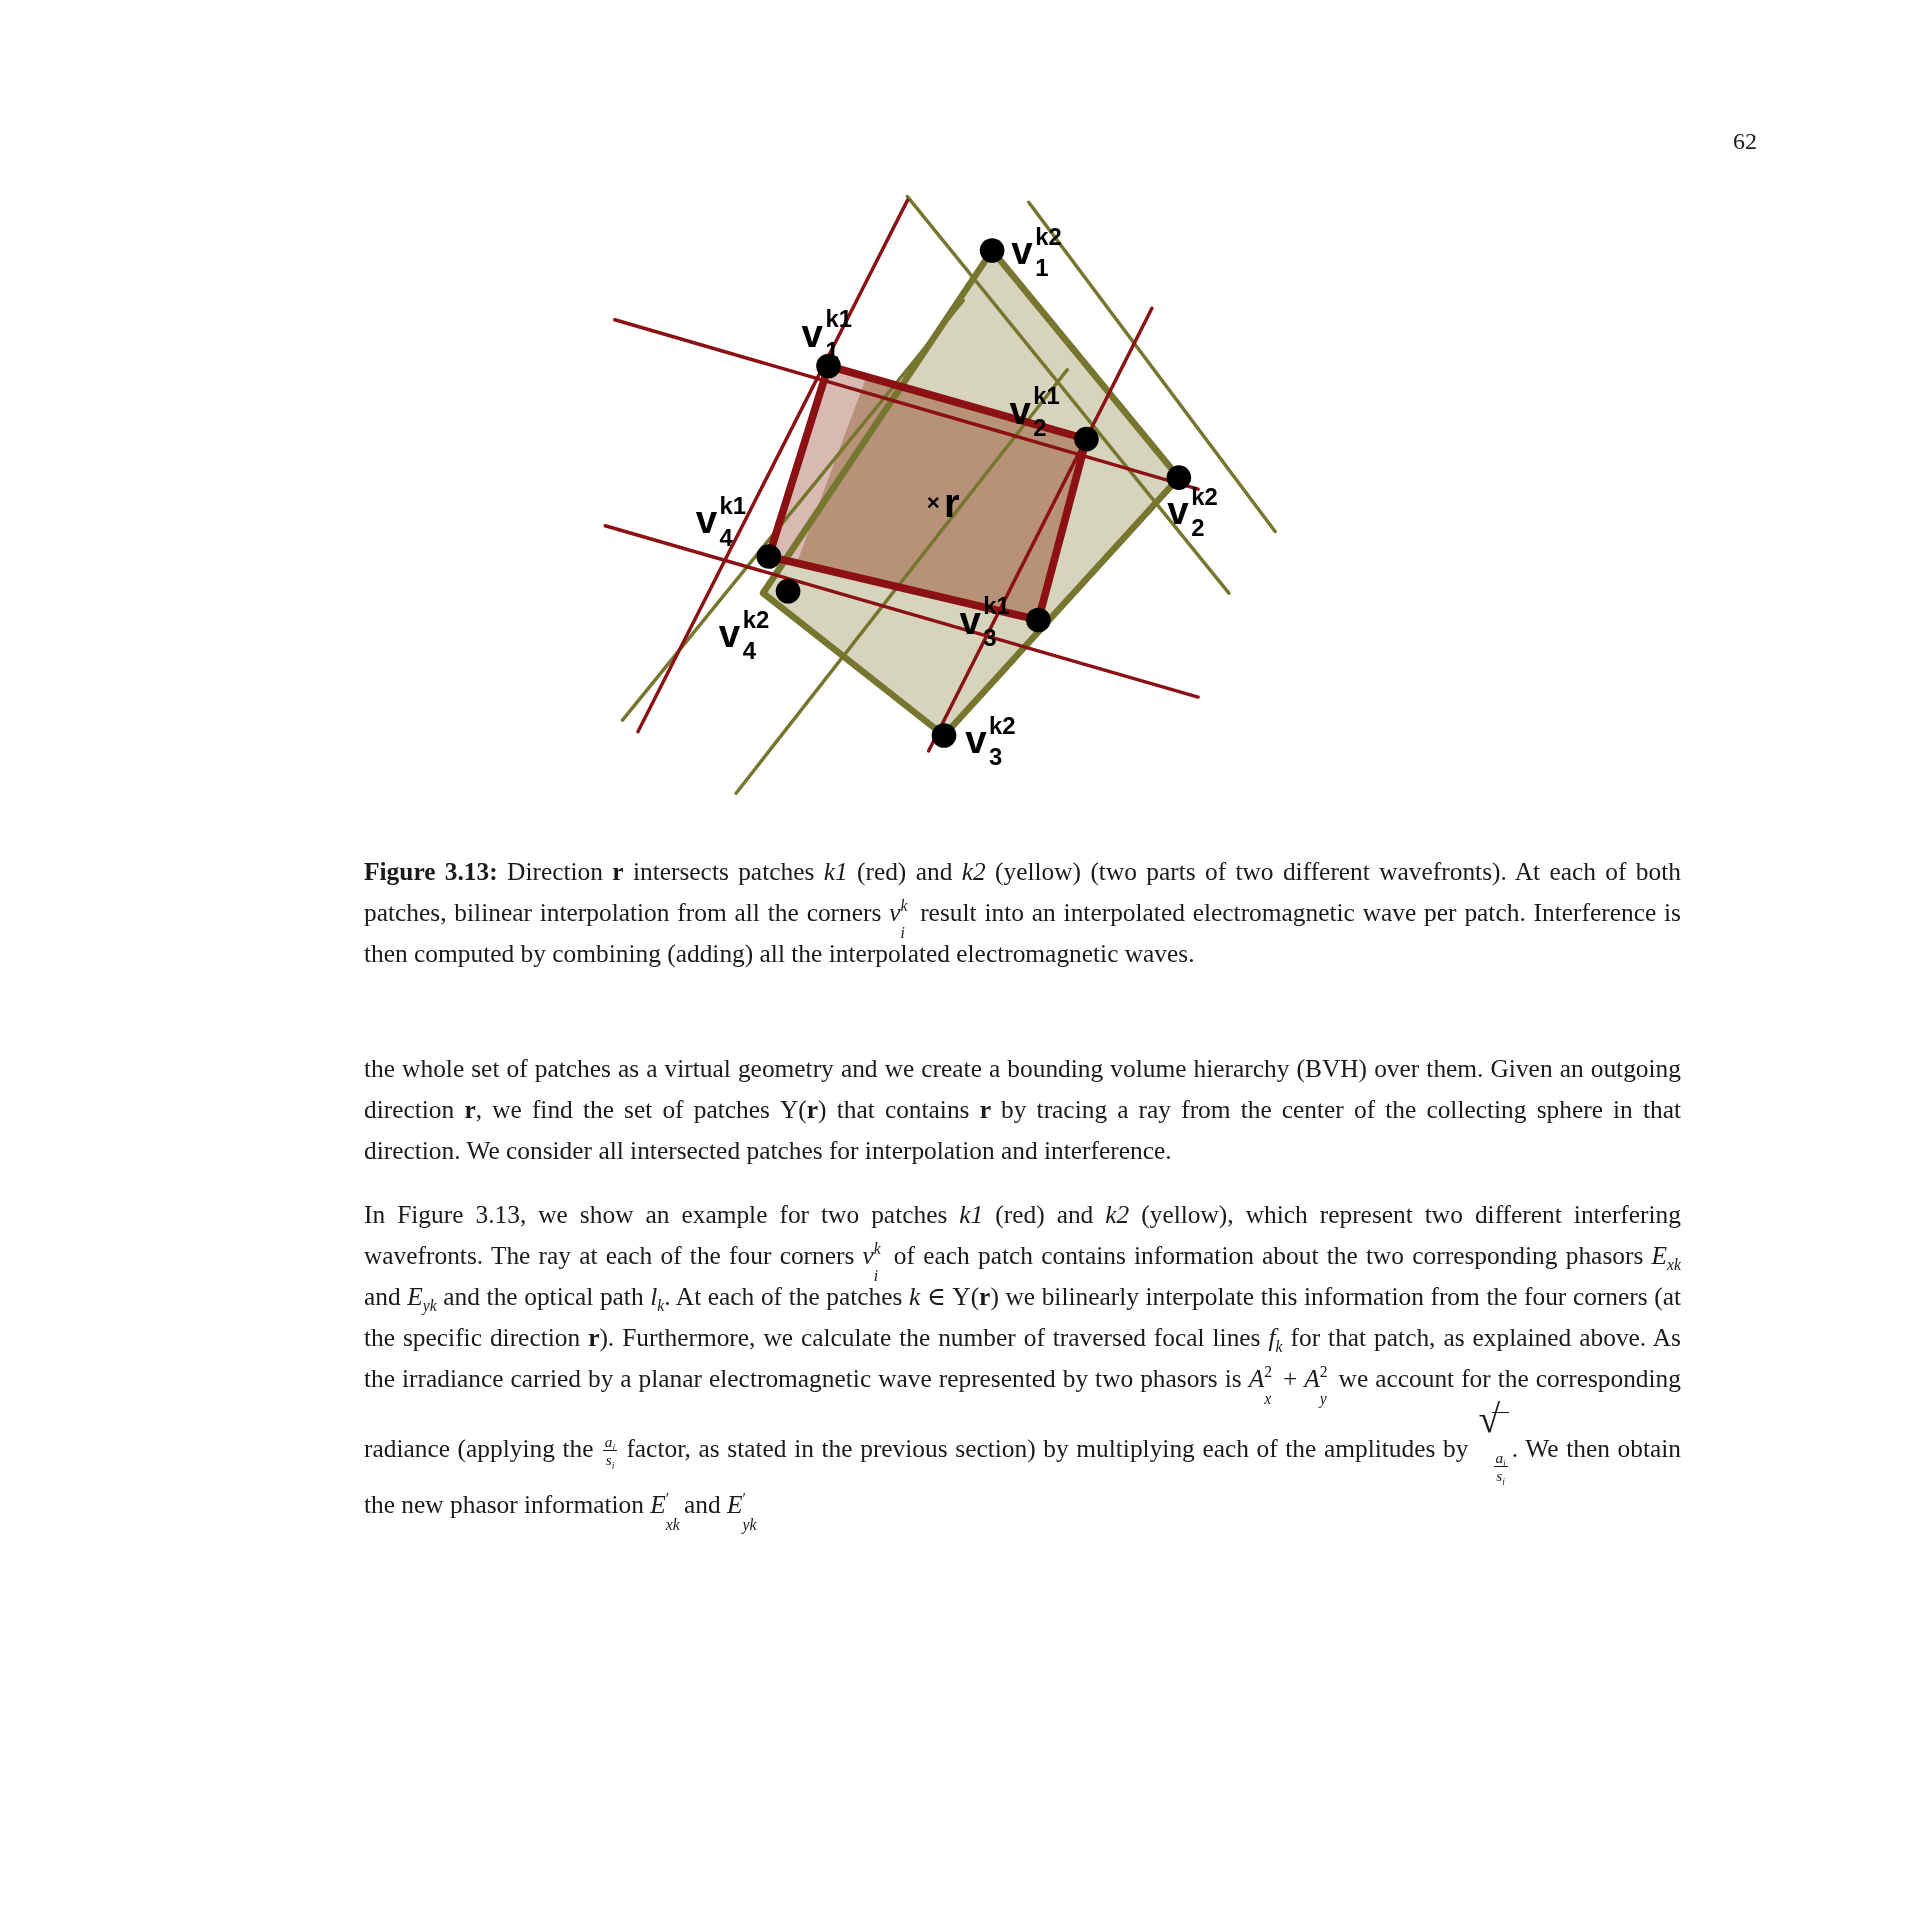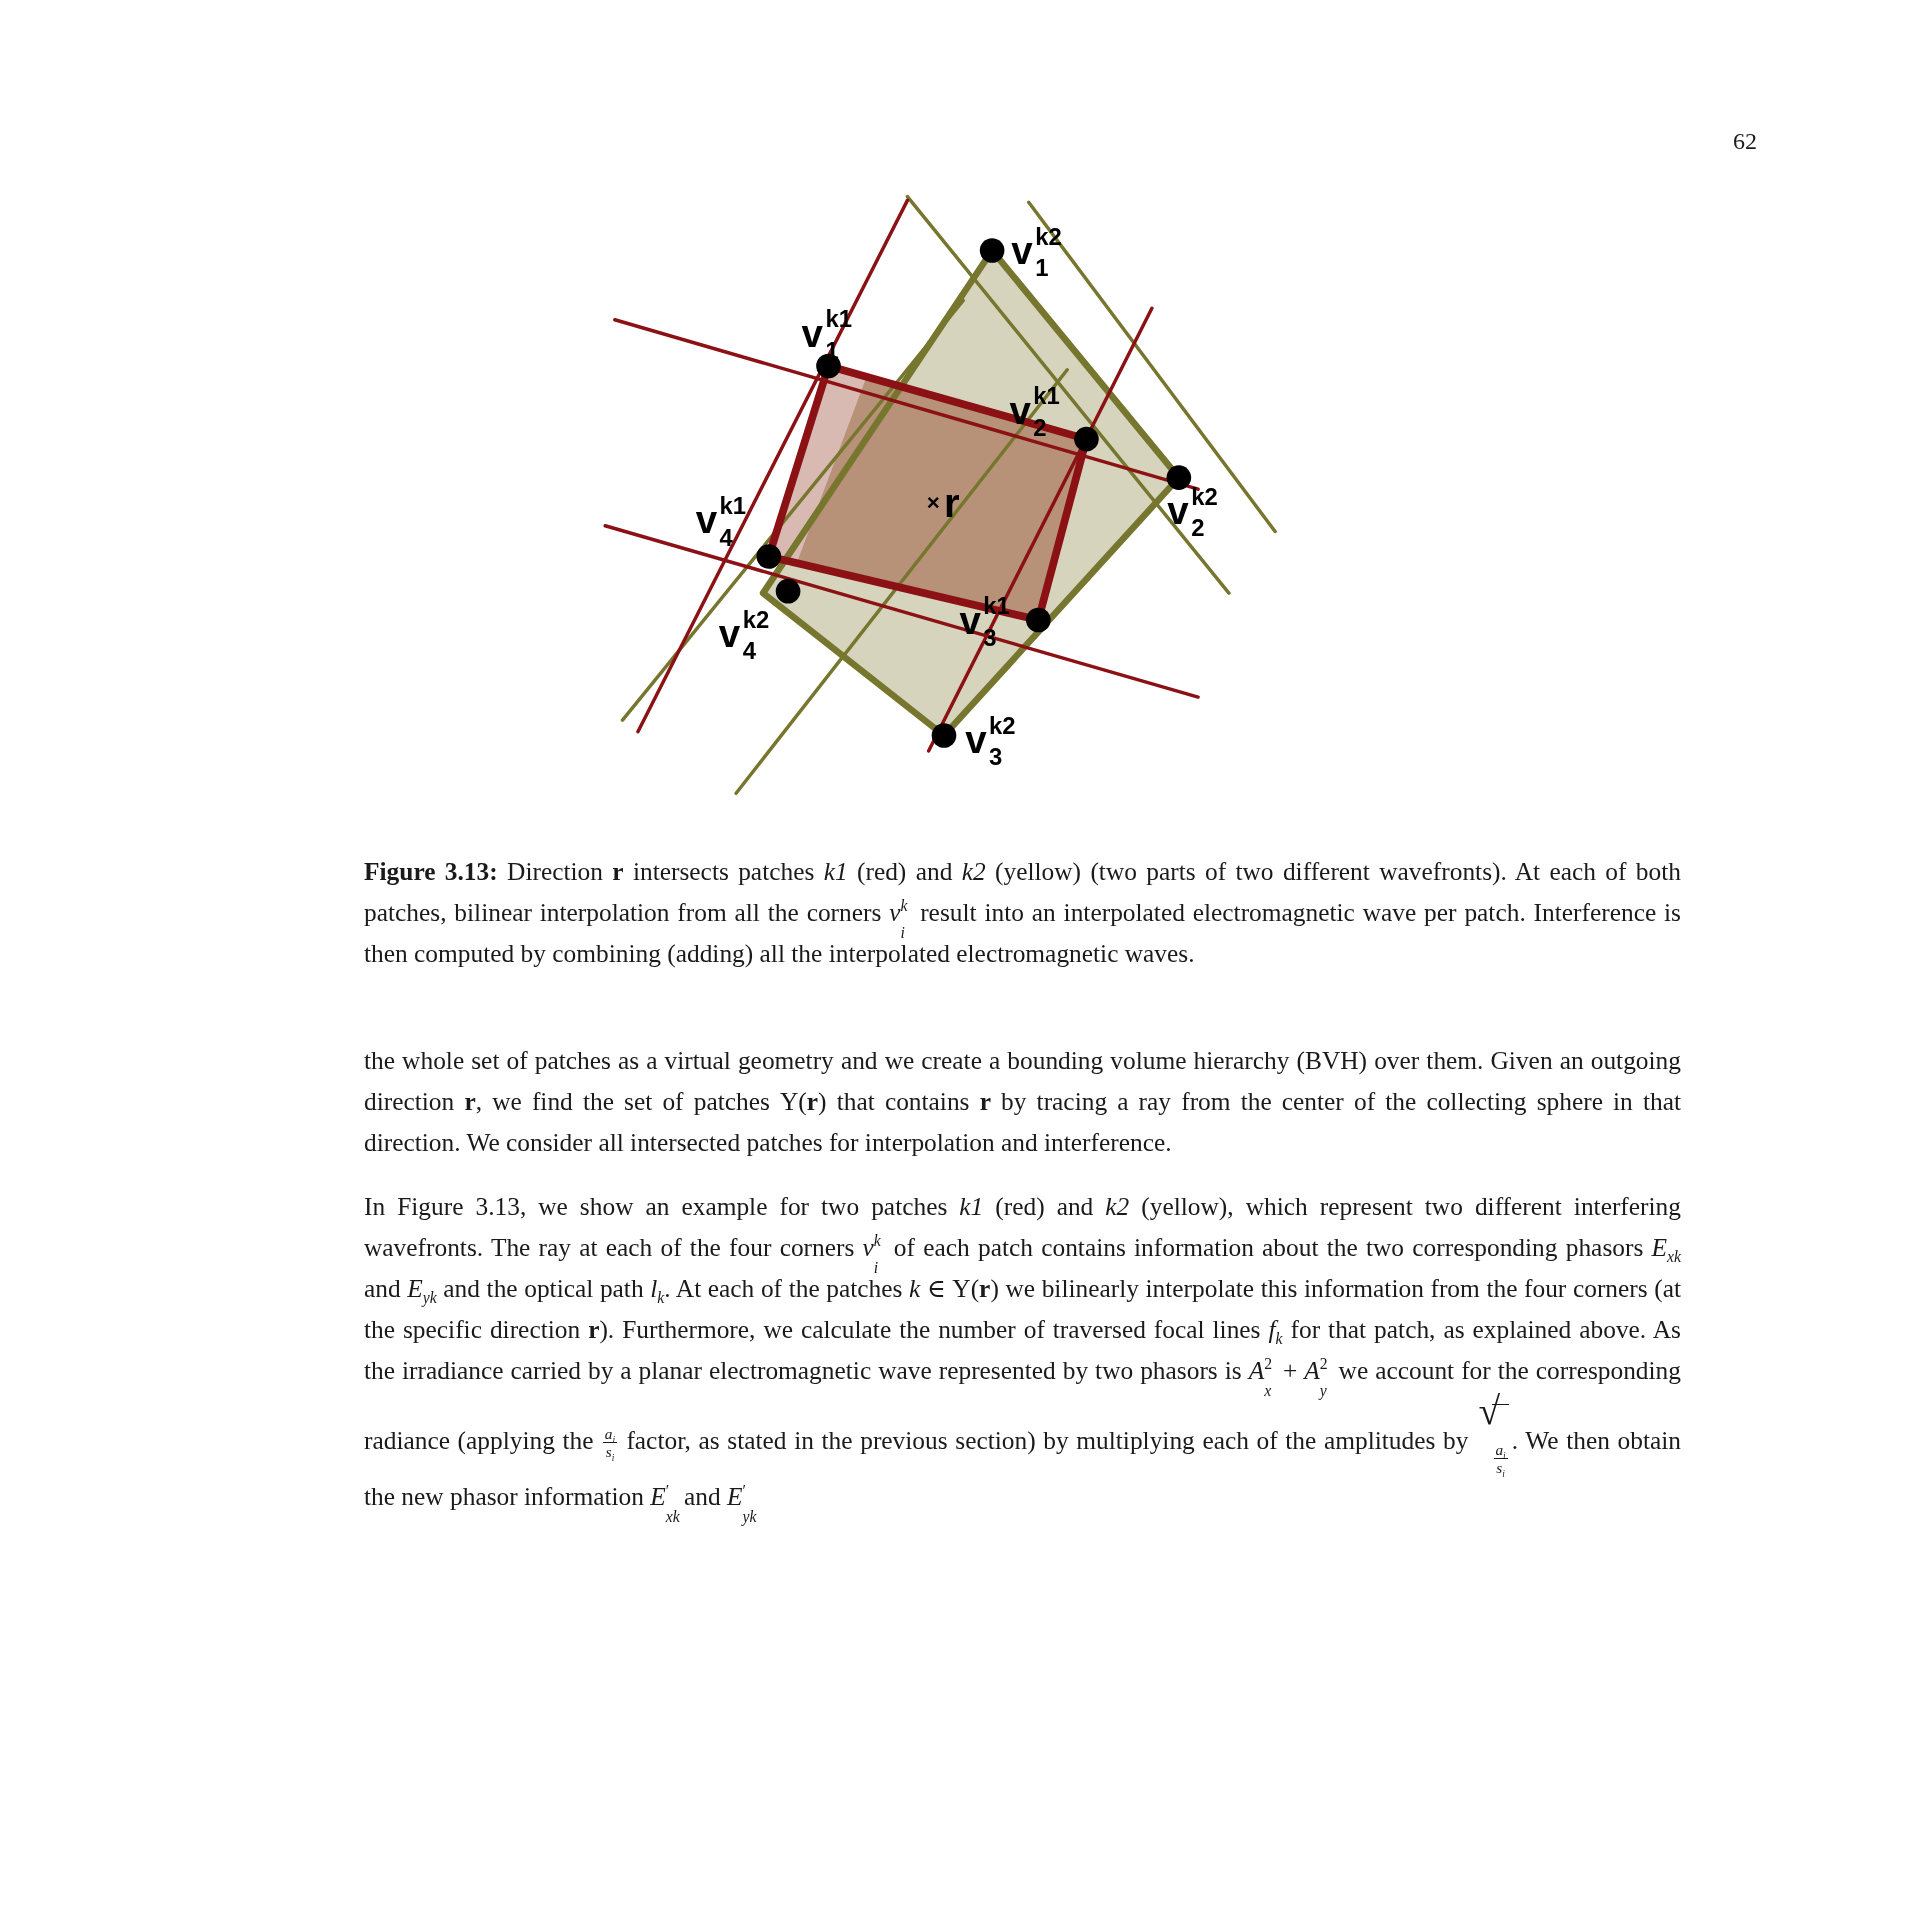--- a/index.html
+++ b/index.html
@@ -36,21 +36,21 @@
     left:364px;top:851px;width:1317px;
   }
   p{
     margin:0;
     font-size:25.4px;
     line-height:41px;
     text-align:justify;
     text-justify:inter-word;
     hyphens:manual;
   }
-  p.caption{margin-bottom:8px;}
+  p.caption{margin-bottom:16px;}
   .gap-lg{height:58px;}
   .gap-sm{height:23px;}
   .bold{font-weight:bold;}
   .bvec{font-weight:bold;}
 
   
   .mi{font-style:italic;font-family:"Liberation Serif","DejaVu Serif",serif;}
   sub.sm{font-size:0.62em;vertical-align:sub;line-height:0;}
   .stack{
     display:inline-block;

